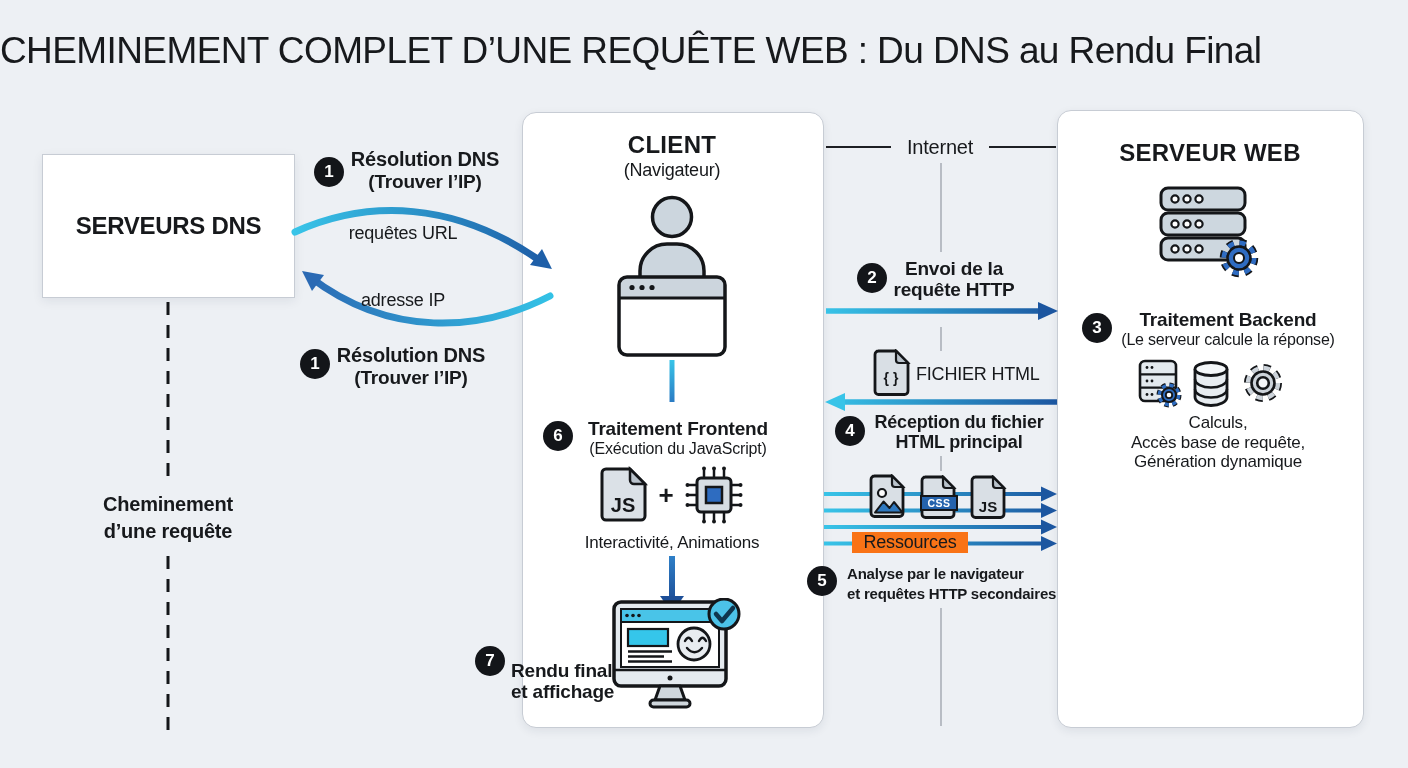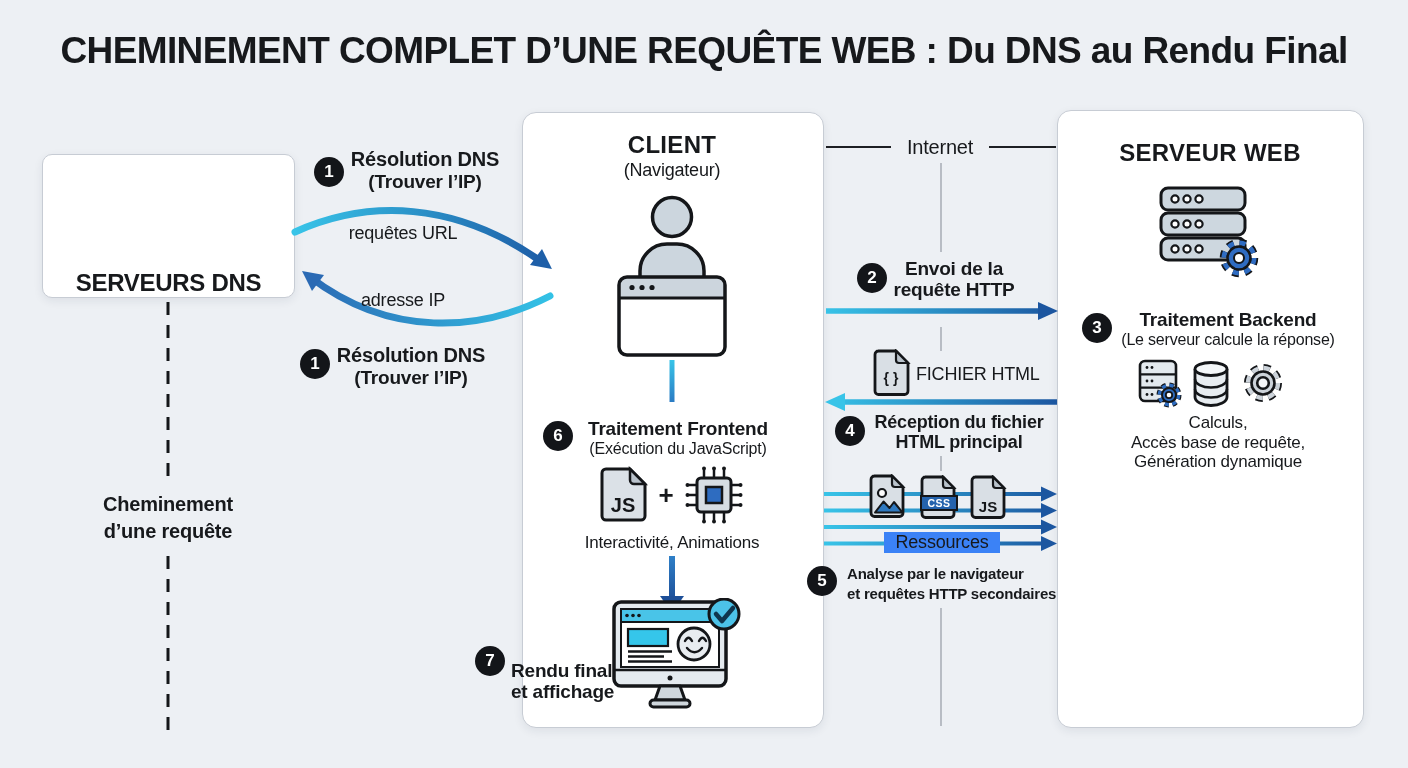--- a/index.html
+++ b/index.html
@@ -8,29 +8,29 @@
        font-family:"Liberation Sans","DejaVu Sans",sans-serif}
   .panel{position:absolute;background:#fff;border:1.5px solid #c7ccd4;border-radius:14px;
          box-shadow:0 3px 10px rgba(30,40,60,.08);z-index:1}
   .badge{position:absolute;width:30px;height:30px;border-radius:50%;background:#131519;color:#fff;
          font-weight:bold;font-size:17px;display:flex;align-items:center;justify-content:center;z-index:7}
   .t{position:absolute;z-index:6;letter-spacing:-.2px;line-height:1.15}
   .b{font-weight:bold}
   .ctr{text-align:center}
   .icon{position:absolute;z-index:6}
   #arrows{position:absolute;left:0;top:0;z-index:5;pointer-events:none}
-  #page-title{position:absolute;left:0;top:30px;width:1408px;text-align:center;font-weight:bold;
+  #page-title{position:absolute;left:0;top:30px;width:1408px;text-align:left;font-weight:normal;
               font-size:37px;letter-spacing:-.6px;z-index:6}
 </style>
 </head>
 <body>
 
 <div id="page-title">CHEMINEMENT COMPLET D’UNE REQUÊTE WEB : Du DNS au Rendu Final</div>
 
-<div class="panel" style="left:42px;top:154px;width:253px;height:144px;border-radius:10px;display:flex;align-items:flex-end;justify-content:center">
+<div class="panel" style="left:42px;top:154px;width:253px;height:144px;border-radius:0;display:flex;align-items:center;justify-content:center">
   <span class="b" style="font-size:24px;letter-spacing:-.3px">SERVEURS DNS</span>
 </div>
 <div class="panel" style="left:522px;top:112px;width:302px;height:616px"></div>
 <div class="panel" style="left:1057px;top:110px;width:307px;height:618px"></div>
 
 <svg id="arrows" width="1408" height="768" viewBox="0 0 1408 768">
   <defs>
     <linearGradient id="g1" gradientUnits="userSpaceOnUse" x1="295" y1="0" x2="540" y2="0">
       <stop offset="0" stop-color="#38c4e8"></stop>
         <stop offset="1" stop-color="#1e5fa8"></stop>
@@ -253,21 +253,21 @@
   <path d="M6 2 h18 l11 11 v26 a3.5 3.5 0 0 1 -3.5 3.5 h-25 a3.5 3.5 0 0 1 -3.5 -3.5 v-33.5 a3.5 3.5 0 0 1 3.5 -3.5 z" fill="#d9dfe5" stroke="#141619" stroke-width="2.8"></path>
   <path d="M24 2 v8 a3 3 0 0 0 3 3 h8 z" fill="#b9c2cb" stroke="#141619" stroke-width="2.2"></path>
   <rect x="2" y="21" width="36" height="14" fill="#2563ad" stroke="#141619" stroke-width="2"></rect>
   <text x="20" y="31.5" font-size="10.5" font-weight="bold" text-anchor="middle" fill="#fff" letter-spacing=".5">CSS</text>
 </svg>
 <svg class="icon" style="left:969px;top:475px" width="42" height="46" viewBox="0 0 42 46">
   <path d="M6 2 h18 l11 11 v26 a3.5 3.5 0 0 1 -3.5 3.5 h-25 a3.5 3.5 0 0 1 -3.5 -3.5 v-33.5 a3.5 3.5 0 0 1 3.5 -3.5 z" fill="#d9dfe5" stroke="#141619" stroke-width="2.8"></path>
   <path d="M24 2 v8 a3 3 0 0 0 3 3 h8 z" fill="#b9c2cb" stroke="#141619" stroke-width="2.2"></path>
   <text x="19" y="37" font-size="15" font-weight="bold" text-anchor="middle" fill="#141619">JS</text>
 </svg>
-<div class="t ctr" style="left:884px;top:532px;width:116px;font-size:18px;background:#3b82f6">Ressources</div>
+<div class="t ctr" style="left:852px;top:532px;width:116px;font-size:18px;background:#f97316">Ressources</div>
 
 <div class="badge" style="left:807px;top:566px">5</div>
 <div class="t b" style="left:847px;top:564px;width:260px;font-size:15px;line-height:20px">
   <div>Analyse par le navigateur</div>
   <div>et requêtes HTTP secondaires</div>
 </div>
 
 <div class="t ctr b" style="left:1082px;top:139px;width:256px;font-size:24px;letter-spacing:.3px">SERVEUR WEB</div>
 
 <svg class="icon" style="left:1155px;top:186px" width="112" height="94" viewBox="0 0 112 94">

